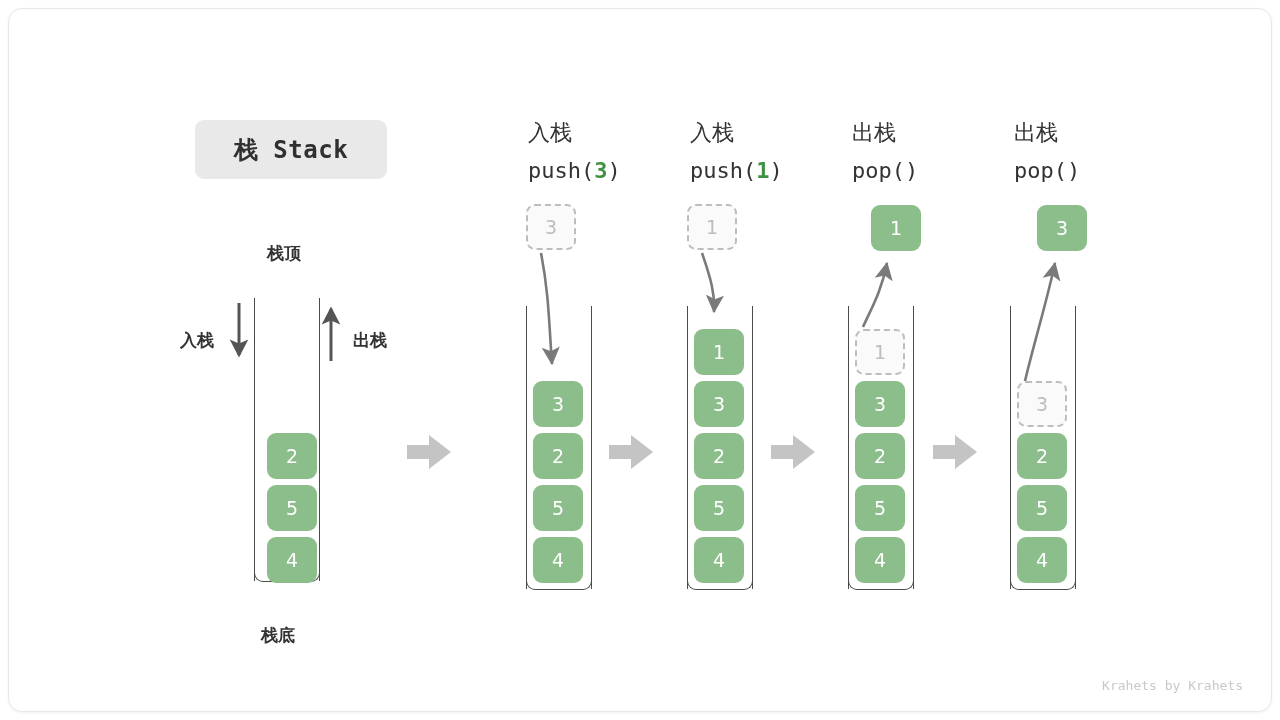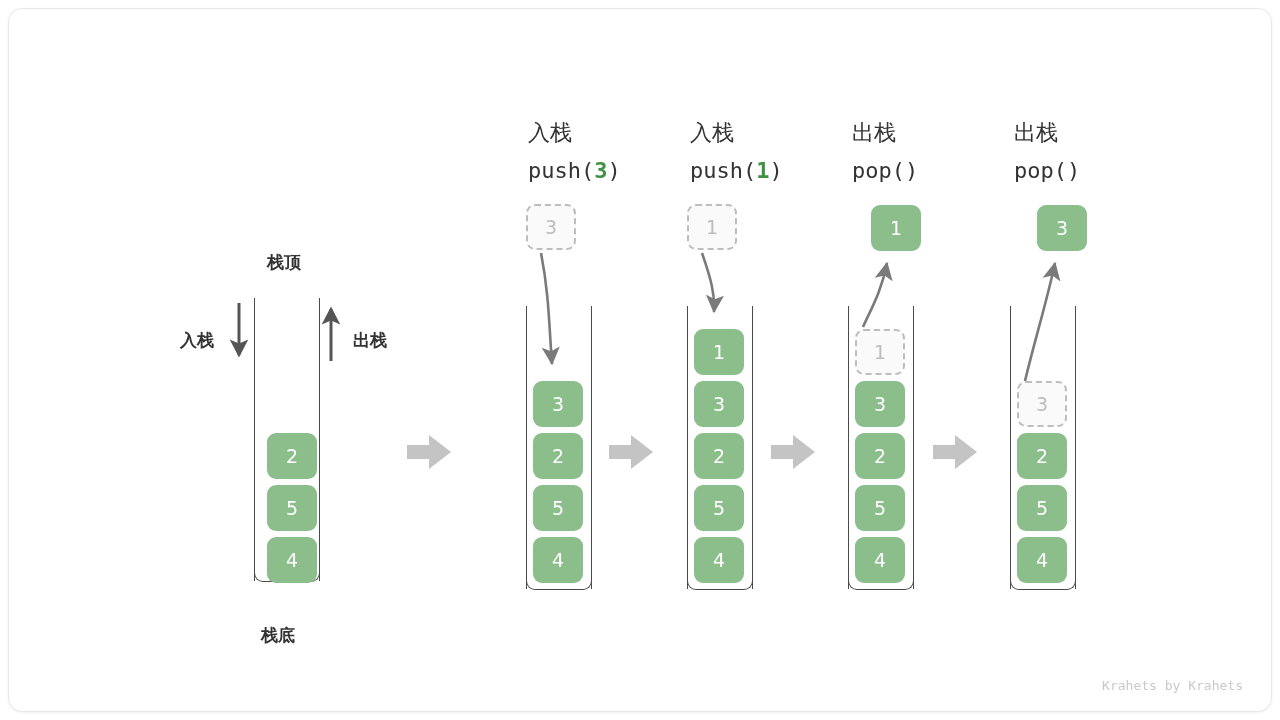--- a/index.html
+++ b/index.html
@@ -44,22 +44,25 @@
               pointer-events:none;overflow:visible;}
 
   .credit{position:absolute;right:28px;bottom:18px;color:#c9c9c9;font-size:13px;
           font-family:"DejaVu Sans Mono","Liberation Mono",monospace;}
 </style>
 </head>
 <body>
 
 <div class="card">
 
+  <div class="title-chip">
+    <span>栈 Stack</span>
+  </div>
 
-  <div class="lbl" style="left:258px;top:242px;">栈顶</div>
+  <div class="lbl" style="left:258px;top:233px;">栈顶</div>
   <div class="lbl" style="left:252px;top:615px;">栈底</div>
   <div class="lbl" style="left:171px;top:320px;">入栈</div>
   <div class="lbl" style="left:344px;top:320px;">出栈</div>
 
   <div class="hdr" style="left:519px;top:105px;">
     <div class="cn">入栈</div>
     <div class="code"><span>push(</span><span class="num">3</span><span>)</span></div>
   </div>
 
   <div class="hdr" style="left:681px;top:105px;">

